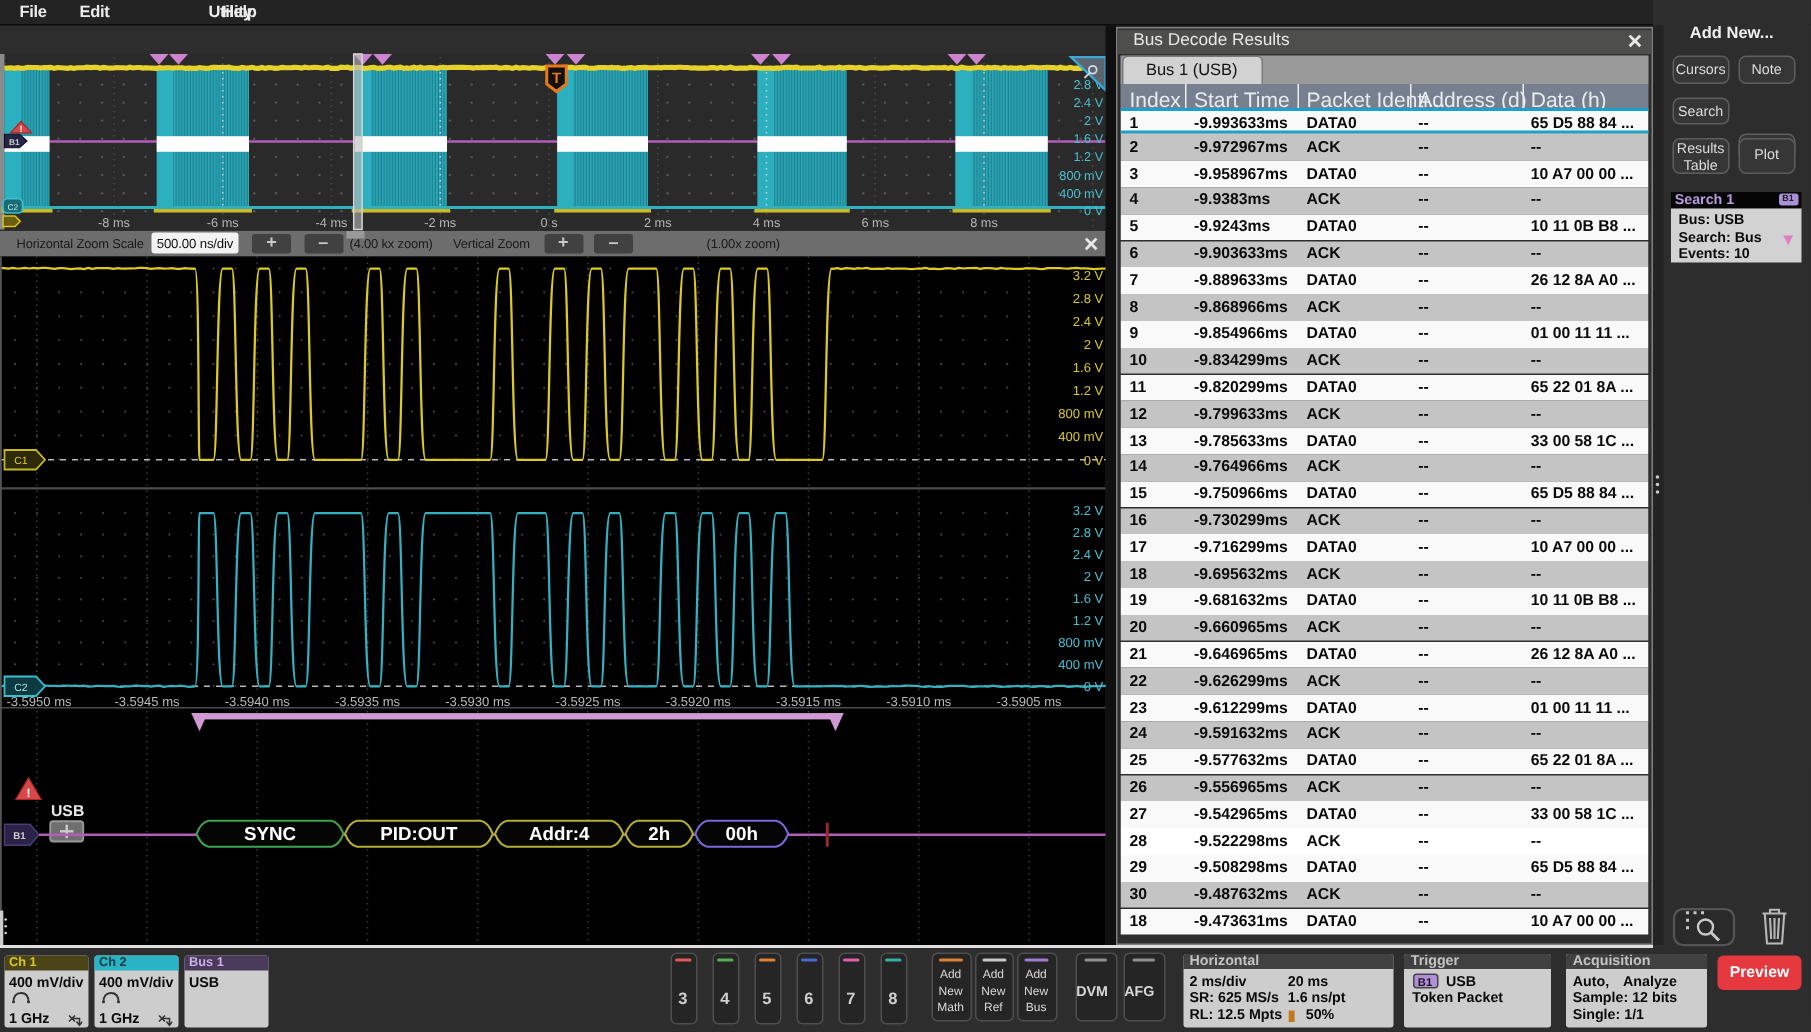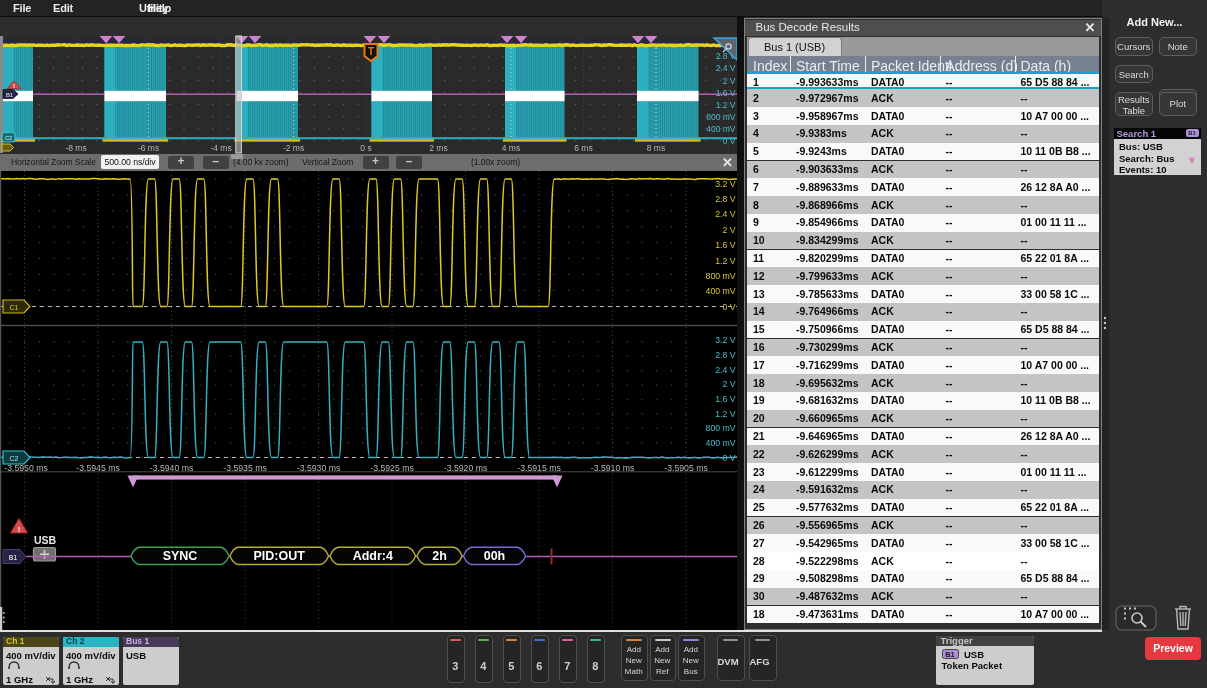--- a/index.html
+++ b/index.html
@@ -1922,20 +1922,37 @@
 <div class="anbtn" style="left:649.5px;">
         <div class="strip" style="background:#c8c8c8"></div>
         <div class="antxt">Add<br>New<br>Ref</div>
       </div>
 <div class="anbtn" style="left:678px;">
         <div class="strip" style="background:#9a7fd0"></div>
         <div class="antxt">Add<br>New<br>Bus</div>
       </div>
   <div class="fnbtn" style="left:716.5px;"><div class="strip"></div>DVM</div>
   <div class="fnbtn" style="left:748.5px;"><div class="strip"></div>AFG</div>
+  <div class="ipanel" style="left:788.5px; width:140.5px; height:49px;">
+    <div class="hd">Horizontal</div>
+    <div class="row" style="left:4.5px; top:13px;">2 ms/div</div>
+        <div class="row" style="left:70px; top:13px;">20 ms</div>
+    <div class="row" style="left:4.5px; top:24px;">SR: 625 MS/s</div>
+        <div class="row" style="left:70px; top:24px;">1.6 ns/pt</div>
+    <div class="row" style="left:4.5px; top:35px;">RL: 12.5 Mpts</div>
+    <div class="row" style="left:70px; top:35px; color:#c07818;">▮</div>
+    <div class="row" style="left:82px; top:35px;">50%</div>
+  </div>
   <div class="ipanel" style="left:936px; width:97.5px; height:49px;">
     <div class="hd">Trigger</div>
     <div class="row" style="left:5.5px; top:13.5px; width:17px; height:10px; background:#b08fd8; border:1px solid #444; border-radius:2.5px; font-size:7.5px; text-align:center; line-height:9px; color:#1a1a1a;">B1</div>
     <div class="row" style="left:28px; top:13px;">USB</div>
     <div class="row" style="left:5.5px; top:24px;">Token Packet</div>
   </div>
+  <div class="ipanel" style="left:1044px; width:94px; height:49px;">
+    <div class="hd">Acquisition</div>
+    <div class="row" style="left:4.5px; top:13px;">Auto,</div>
+        <div class="row" style="left:38px; top:13px;">Analyze</div>
+    <div class="row" style="left:4.5px; top:24px;">Sample: 12 bits</div>
+    <div class="row" style="left:4.5px; top:35px;">Single: 1/1</div>
+  </div>
   <div id="preview">Preview</div>
 </div>
 </div>
 </body></html>

